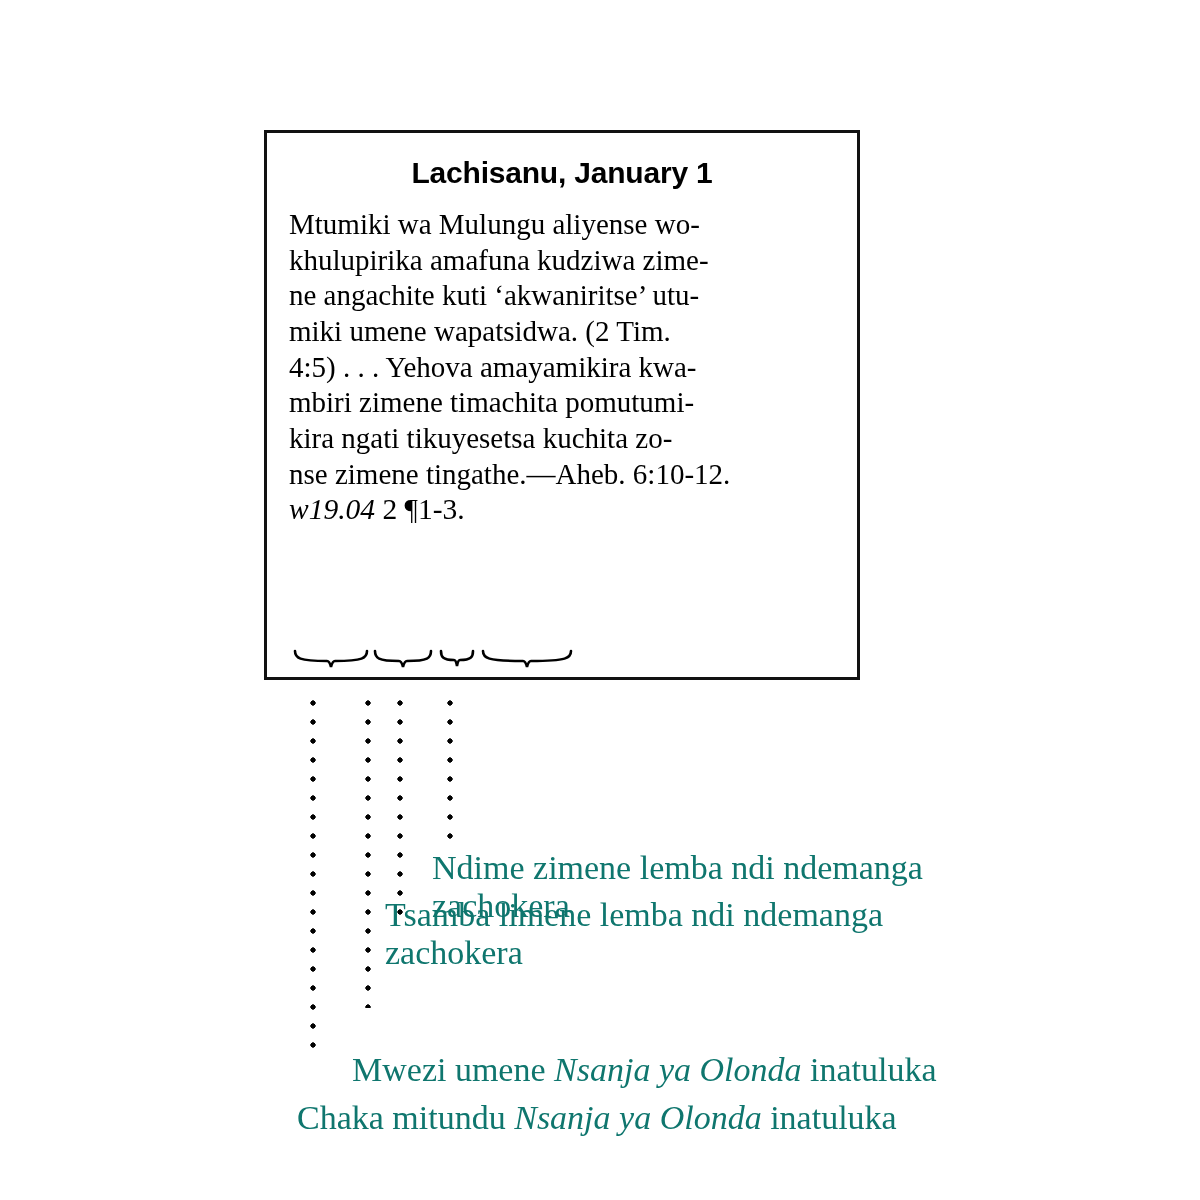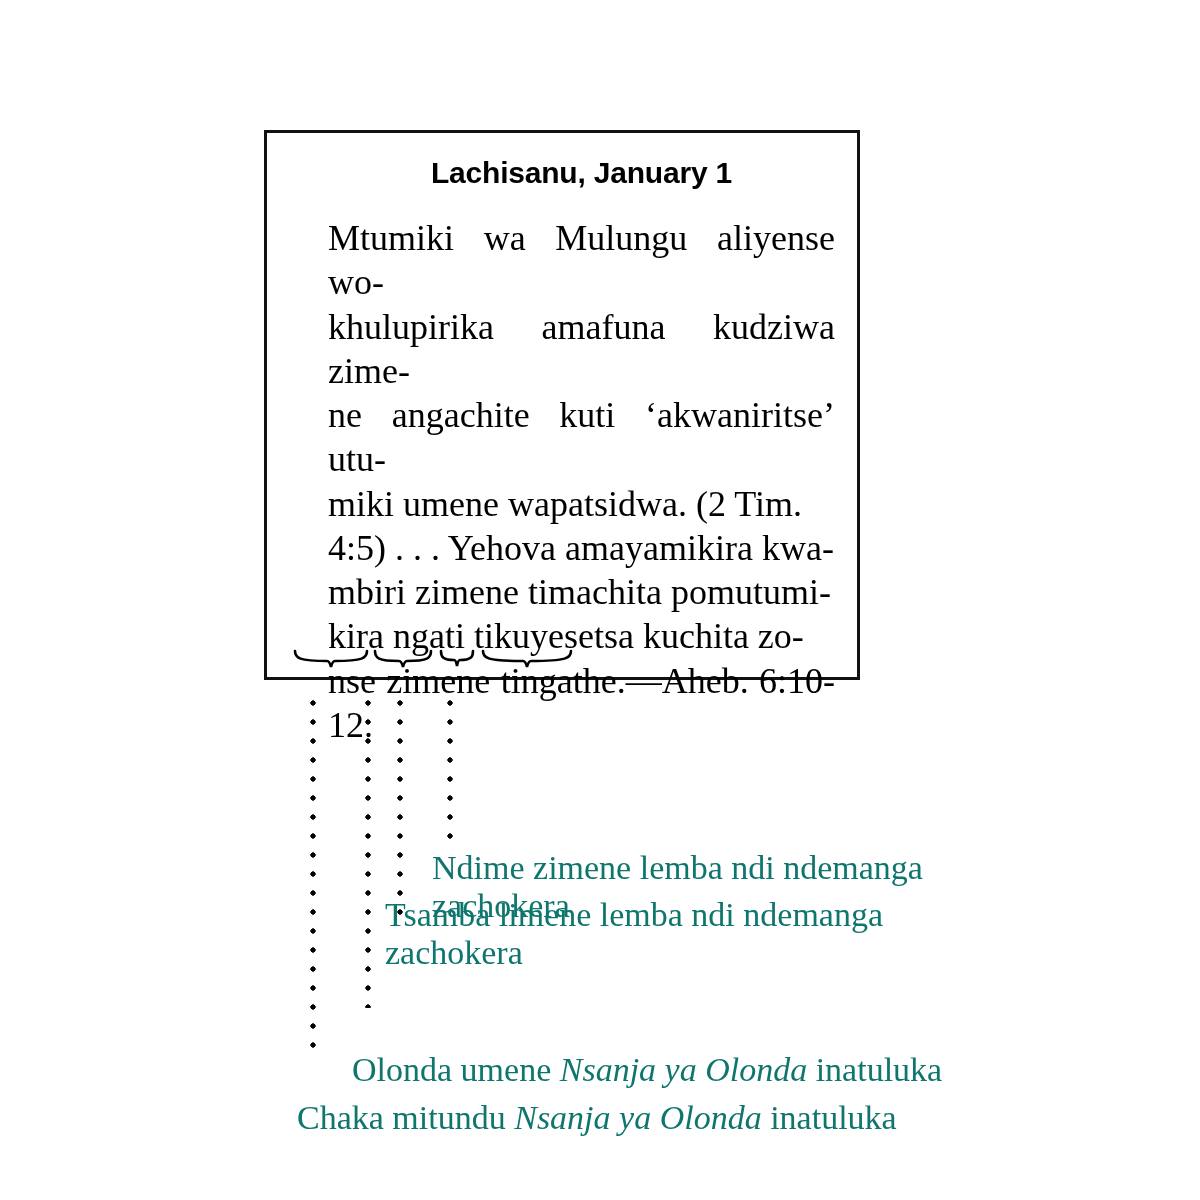--- a/index.html
+++ b/index.html
@@ -19,21 +19,20 @@
   
   .text-box {
     position: absolute;
     left: 264px;
     top: 130px;
     width: 596px;
     height: 550px;
     border: 3px solid #111111;
     background: #ffffff;
     box-sizing: border-box;
-    padding-left: 39px;
   }
 
   .box-inner {
     padding: 16px 22px 0 22px;
   }
 
   .day-title {
     font-family: "Liberation Sans", "DejaVu Sans", sans-serif;
     font-weight: bold;
     font-size: 30px;
@@ -48,24 +47,24 @@
     font-weight: bold;
     font-style: italic;
     font-size: 30px;
     line-height: 1.25;
     text-align: left;
     margin: 18px 0 0 0;
     white-space: pre-line;
   }
 
   .body-par {
-    font-size: 36px;
+    font-size: 29px;
     line-height: 1.23;
     text-align: justify;
-    margin: 25px 0 0 0;
+    margin: 16px 0 0 0;
     text-indent: 0;
     white-space: pre-line;
     word-spacing: 0px;
   }
 
   .cite-line {
     font-size: 29.5px;
     line-height: 1.2;
     margin: 0;
     white-space: nowrap;
@@ -126,20 +125,23 @@
 
     <div class="body-par">    Mtumiki wa Mulungu aliyense wo-
 khulupirika amafuna kudziwa zime-
 ne angachite kuti ‘akwaniritse’ utu-
 miki  umene  wapatsidwa.  (2  Tim.
 4:5) . . . Yehova  amayamikira  kwa-
 mbiri  zimene  timachita  pomutumi-
 kira  ngati  tikuyesetsa  kuchita  zo-
 nse zimene tingathe.—Aheb. 6:10-12.</div>
 
+    <div class="cite-line">
+      <span class="pub">w19.04</span><span>&nbsp;</span><span>2</span><span>&nbsp;</span><span>¶1-3.</span>
+    </div>
   </div>
 
   <div class="brace-row">
 
     <div class="brace" style="left:4px;  width:76px;">
       <svg width="76" height="20" viewBox="0 0 76 20">
         <path d="M2 2 C2 9, 6 12, 34 12 C36 12, 37 14, 38 18 C39 14, 40 12, 42 12 C70 12, 74 9, 74 2" fill="none" stroke="#000" stroke-width="2.6" stroke-linecap="round"></path>
       </svg>
     </div>
 
@@ -171,18 +173,18 @@
 
 <div class="dots" style="left:447px; top:700px; height:144px;"></div>
 
 <div class="legend-label lbl-1">Ndime zimene lemba ndi ndemanga
 zachokera</div>
 
 <div class="legend-label lbl-2">Tsamba limene lemba ndi ndemanga
 zachokera</div>
 
 <div class="legend-label lbl-3">
-  <span>Olonda umene </span><i>Nsanja ya Olonda</i><span> inatuluka</span>
+  <span>Mwezi umene </span><i>Nsanja ya Olonda</i><span> inatuluka</span>
 </div>
 
 <div class="legend-label lbl-4">
   <span>Chaka mitundu </span><i>Nsanja ya Olonda</i><span> inatuluka</span>
 </div>
 
 </body></html>

